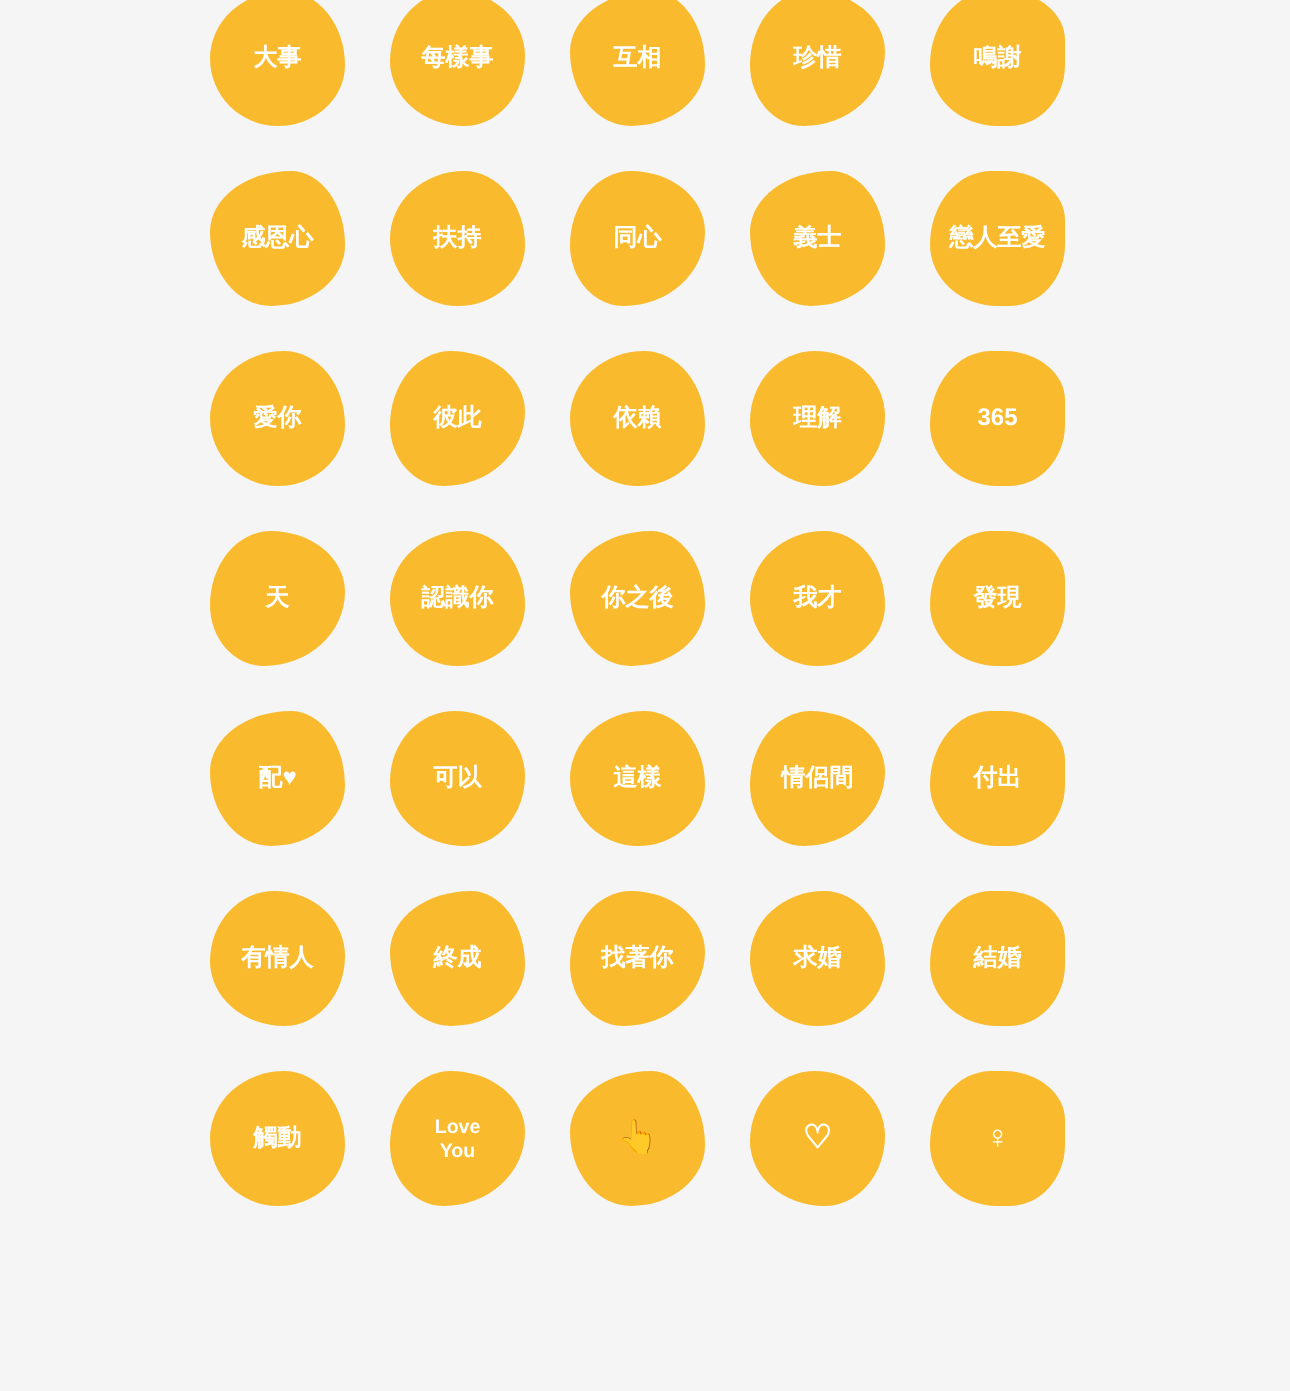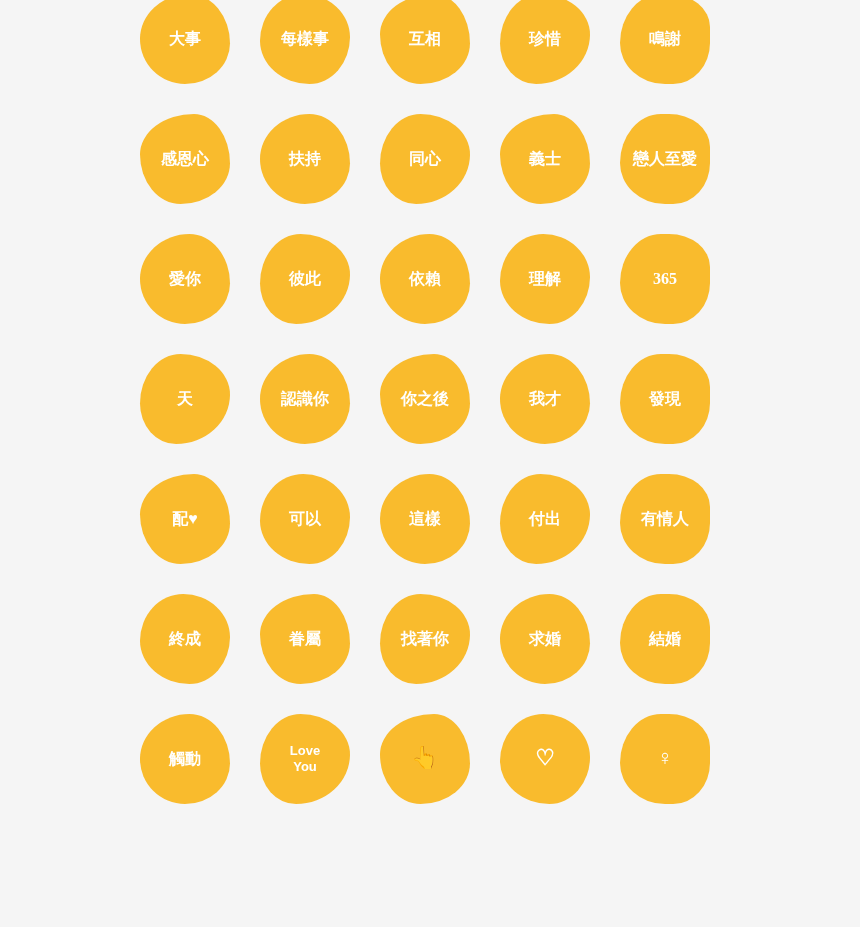--- a/index.html
+++ b/index.html
@@ -52,21 +52,21 @@
     .stamp:nth-child(4n) {
       border-radius: 45% 55% 60% 40% / 55% 45% 55% 45%;
     }
     .stamp:nth-child(5n) {
       border-radius: 50% 50% 45% 55% / 60% 40% 50% 50%;
     }
 
     .stamp .zh {
       font-size: 16px;
       font-weight: 900;
-      font-family: Liberation Serif, serif;
+      font-family: Liberation Sans, sans-serif;
       white-space: pre-line;
       text-align: center;
     }
 
     .stamp .en {
       font-size: 13px;
       font-weight: bold;
       white-space: pre-line;
     }
 
@@ -141,30 +141,30 @@
     <div class="stamp">
       <span class="zh">配♥</span>
     </div>
     <div class="stamp">
       <span class="zh">可以</span>
     </div>
     <div class="stamp">
       <span class="zh">這樣</span>
     </div>
     <div class="stamp">
+      <span class="zh">情侶間</span>
+    </div>
+    <div class="stamp">
       <span class="zh">付出</span>
     </div>
     <div class="stamp">
       <span class="zh">有情人</span>
     </div>
     <div class="stamp">
       <span class="zh">終成</span>
-    </div>
-    <div class="stamp">
-      <span class="zh">眷屬</span>
     </div>
     <div class="stamp">
       <span class="zh">找著你</span>
     </div>
     <div class="stamp">
       <span class="zh">求婚</span>
     </div>
     <div class="stamp">
       <span class="zh">結婚</span>
     </div>

